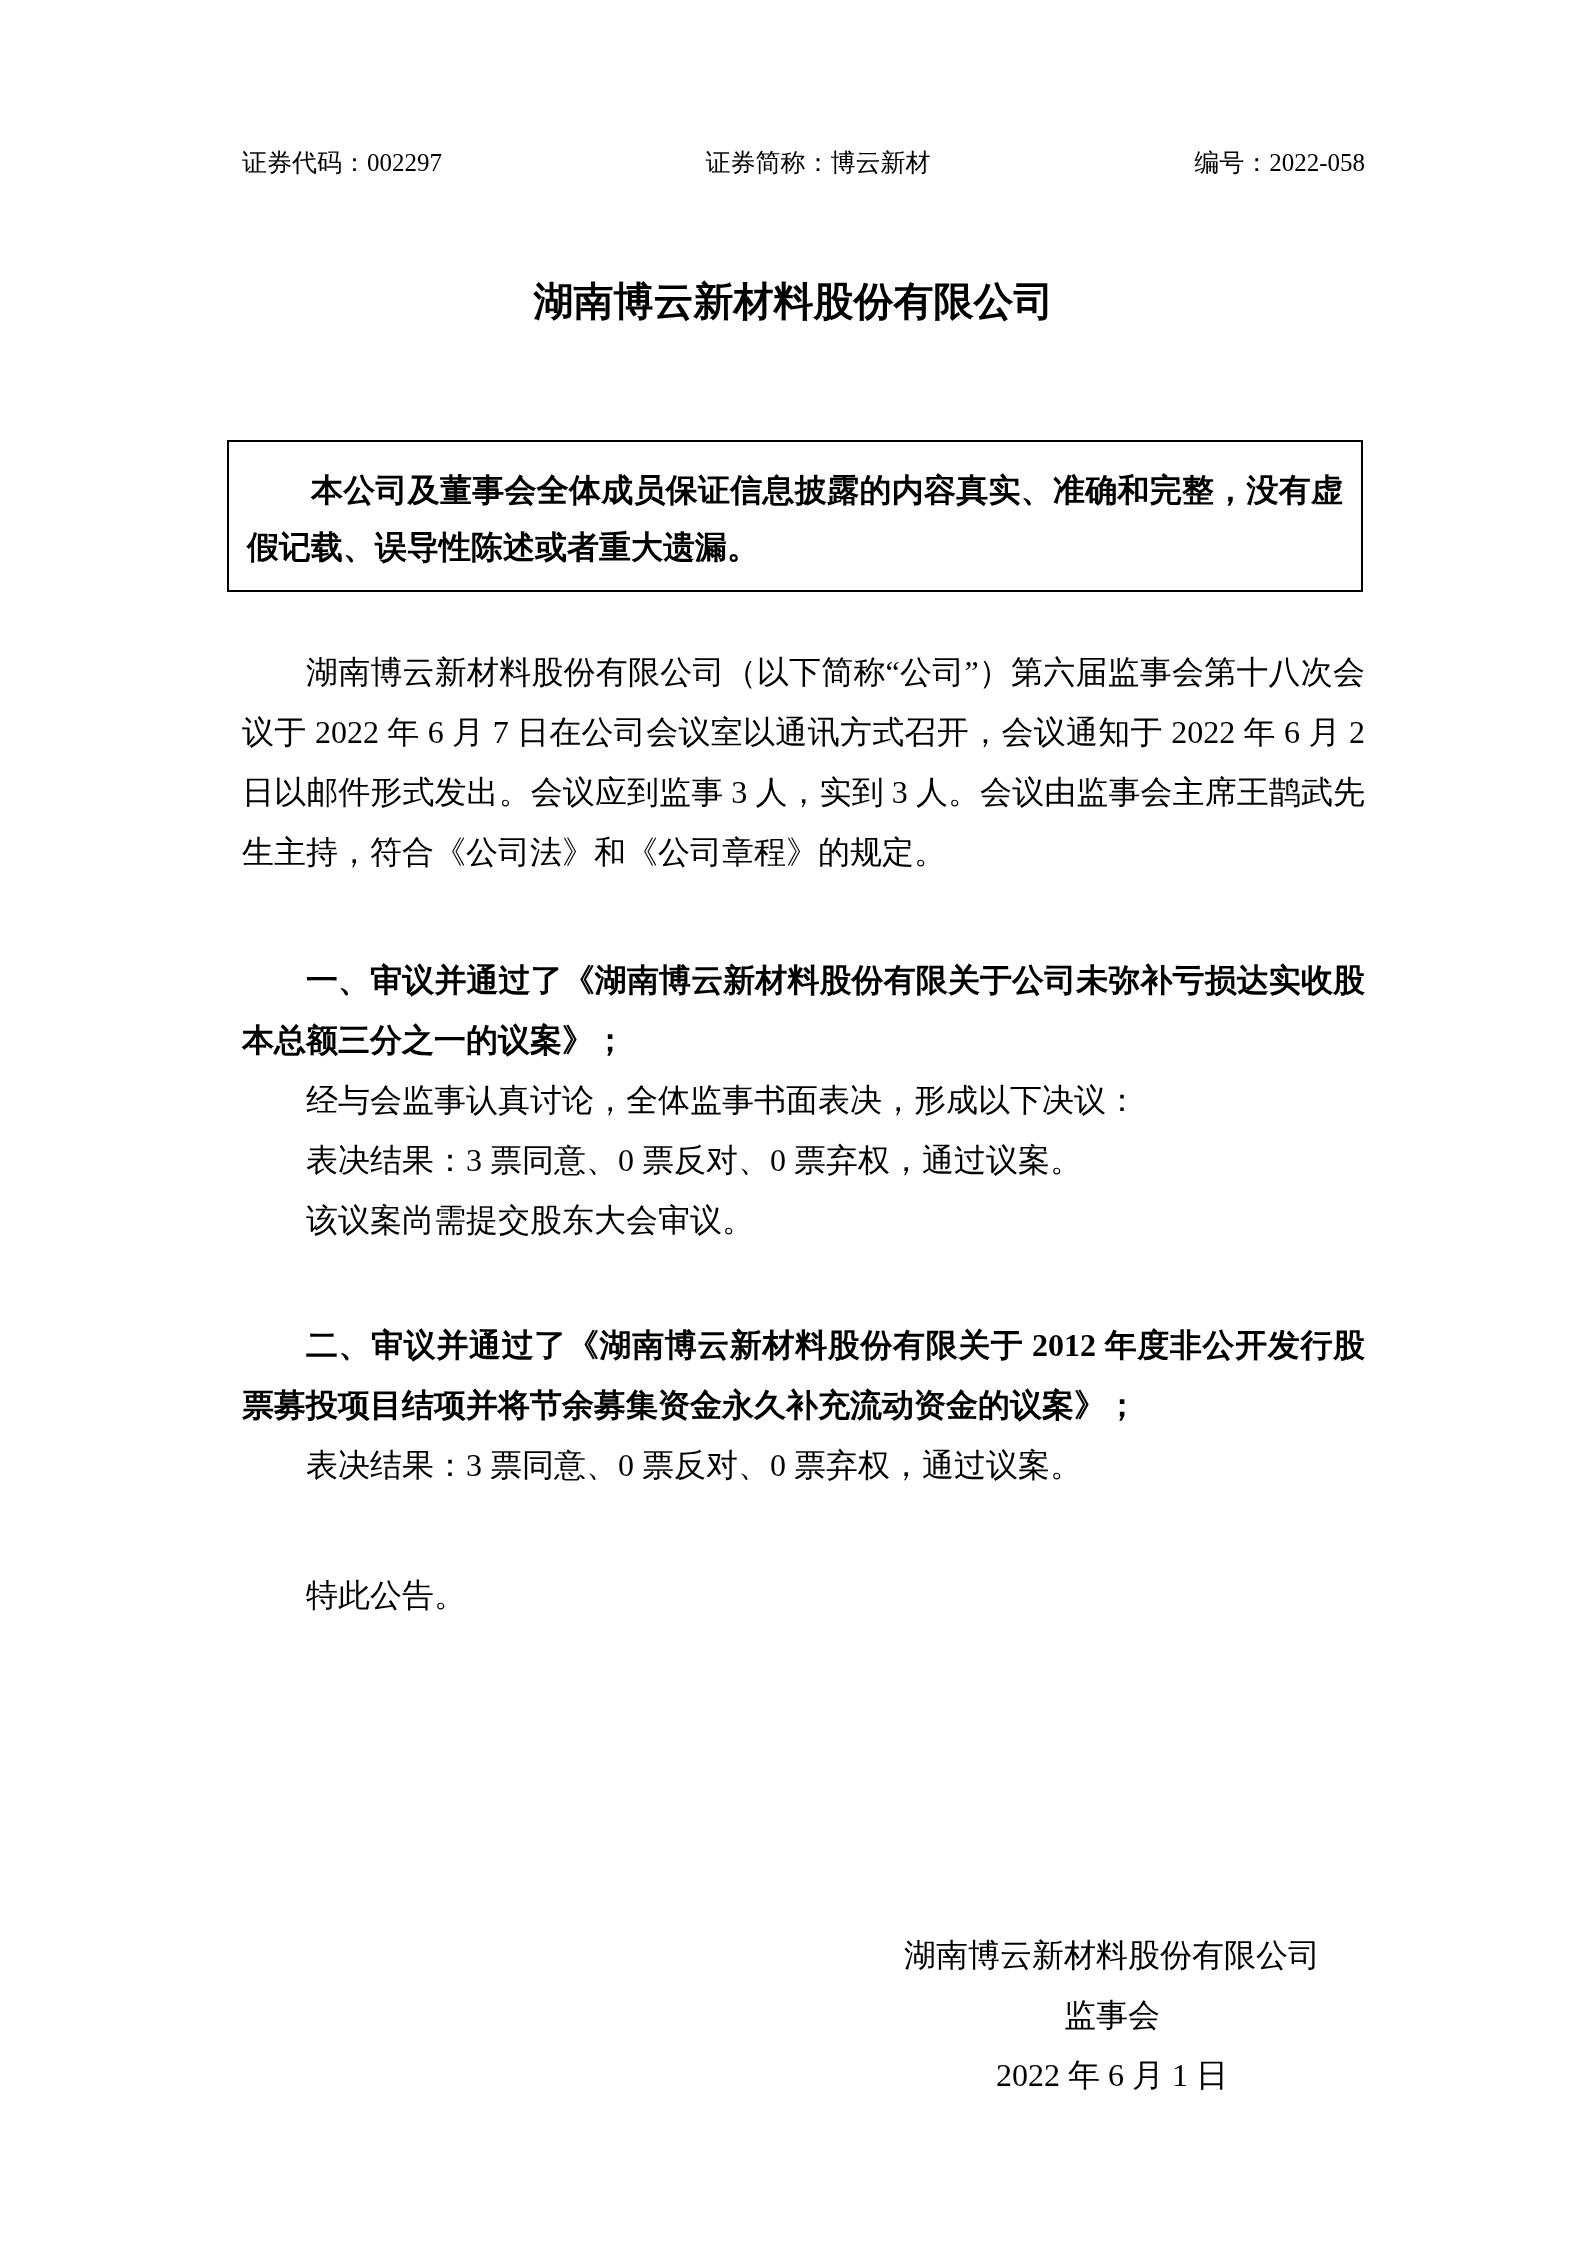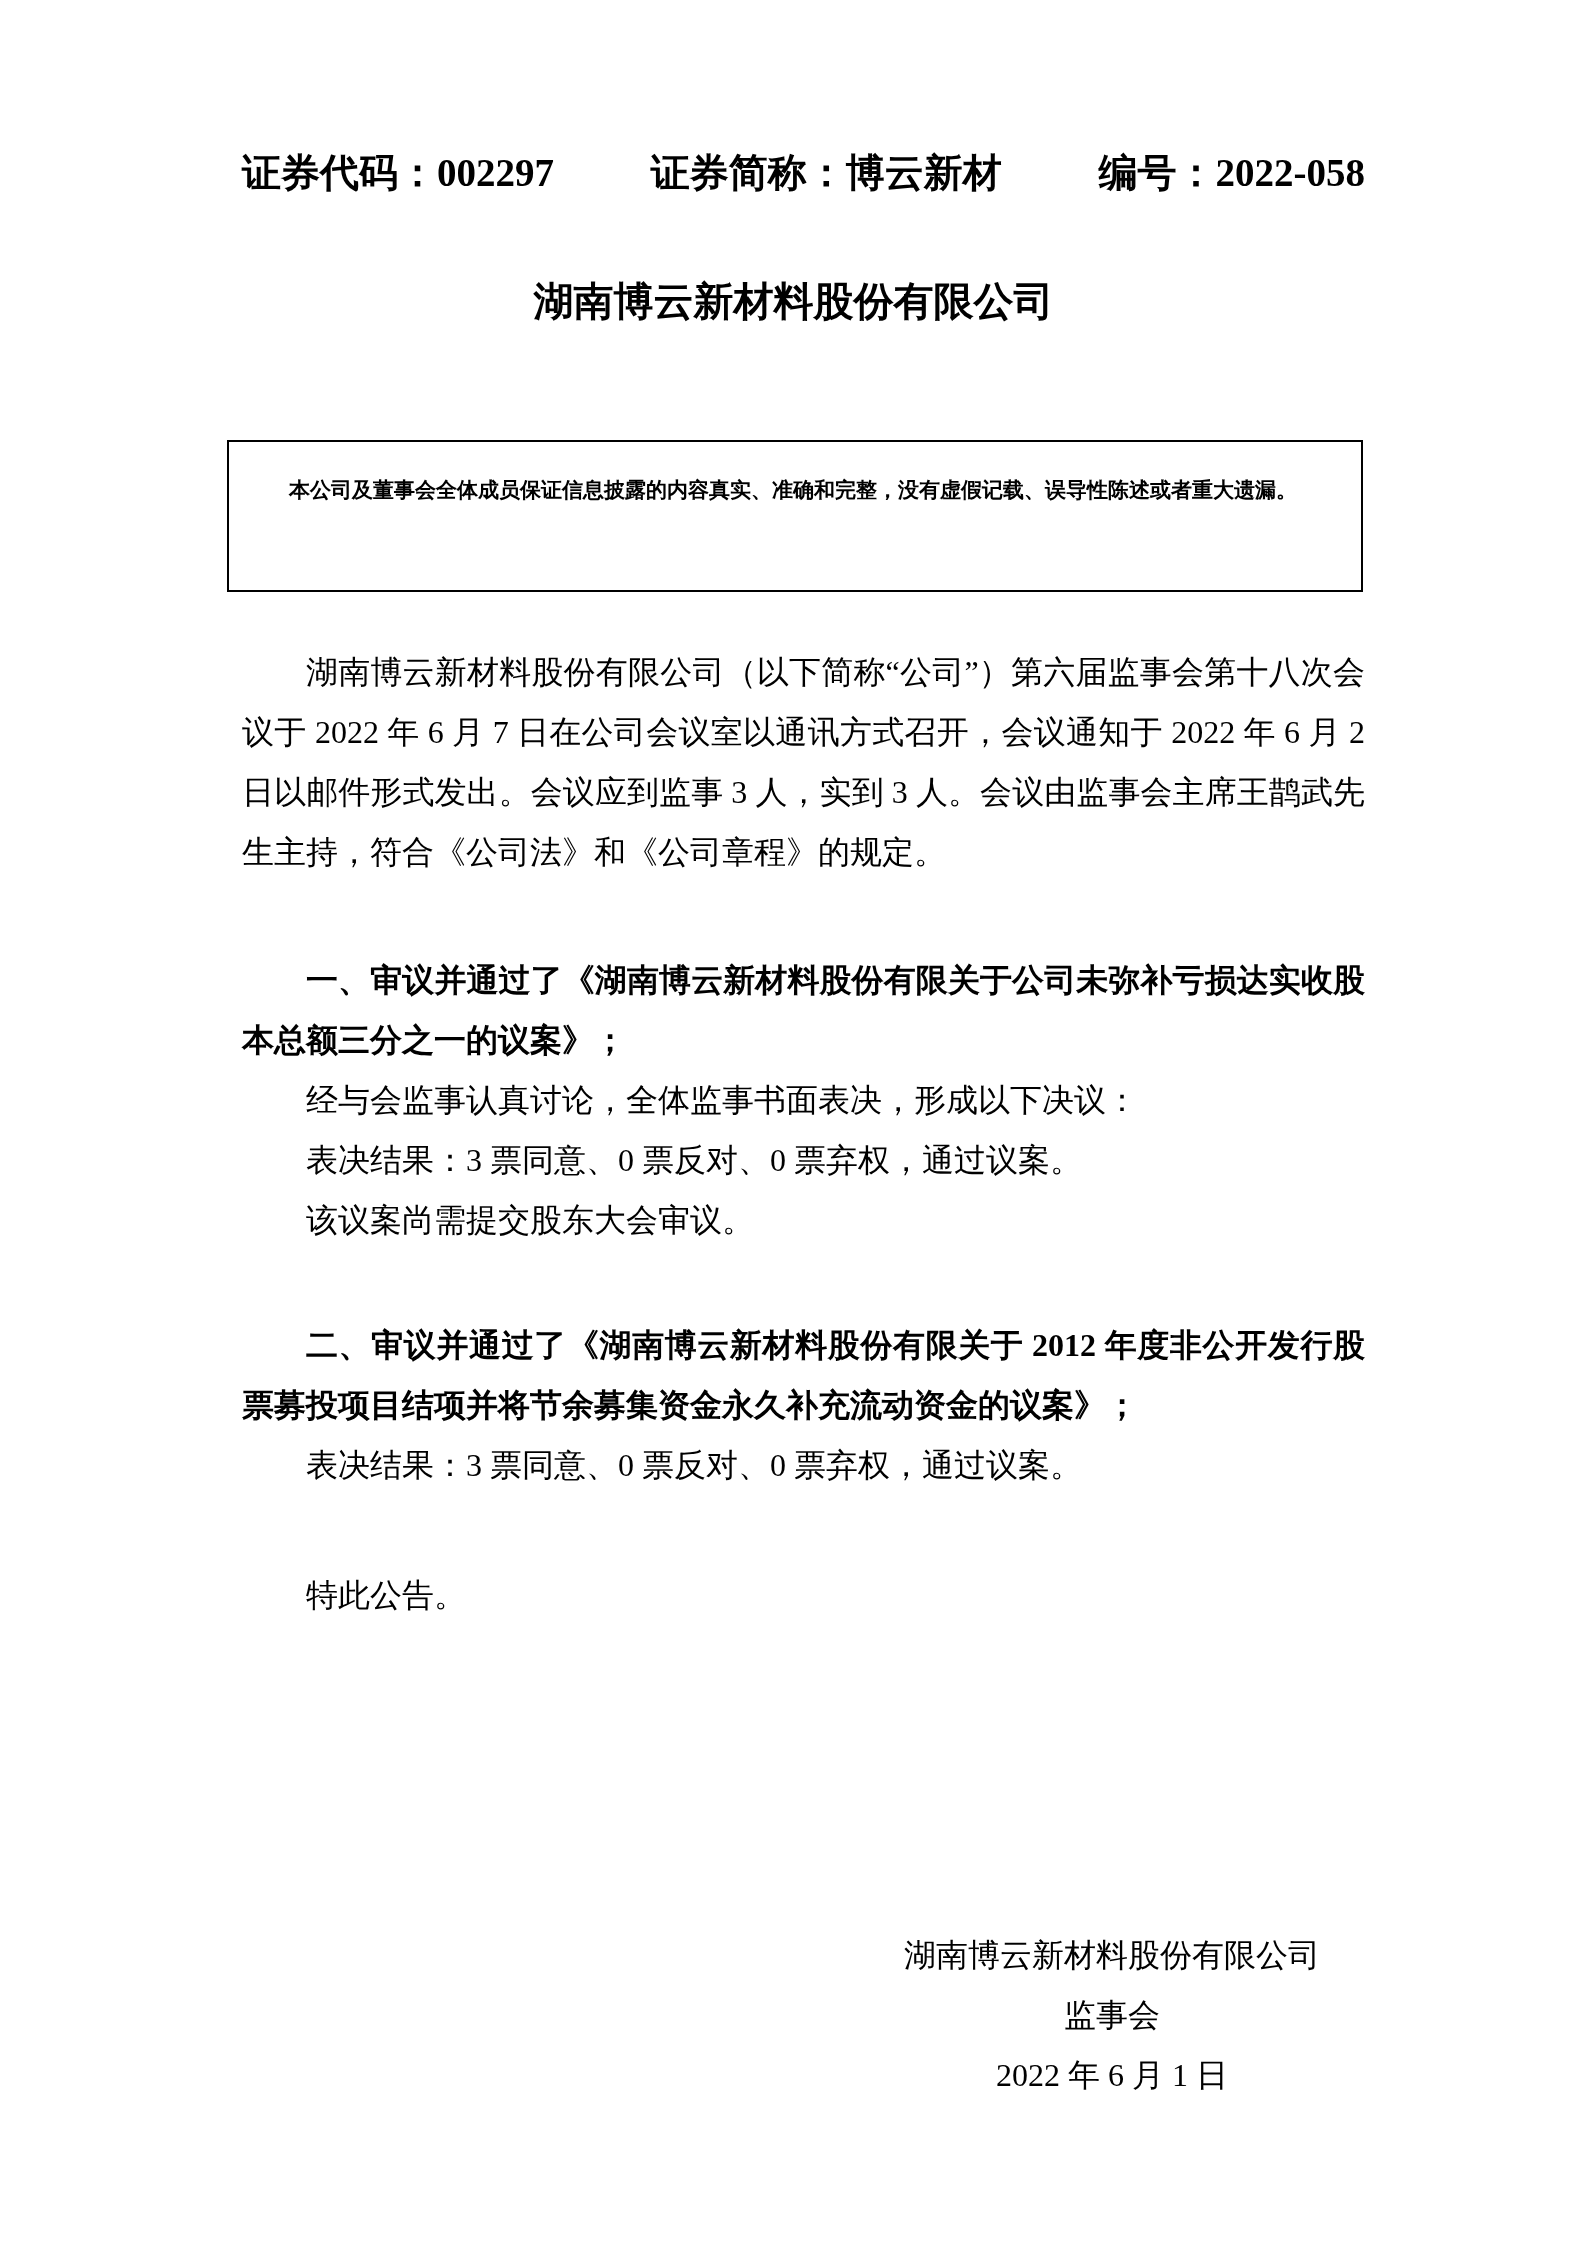--- a/index.html
+++ b/index.html
@@ -19,22 +19,22 @@
 
   
   .doc-header {
     position: absolute;
     left: 242px;
     top: 146px;
     width: 1123px;
     display: flex;
     justify-content: space-between;
     align-items: flex-start;
-    font-size: 39px;
-    font-weight: bold;
+    font-size: 25px;
+    font-weight: normal;
     white-space: nowrap;
   }
 
   
   .title-block {
     position: absolute;
     left: 0;
     top: 270px;
     width: 1587px;
     text-align: center;
@@ -50,21 +50,21 @@
     left: 227px;
     top: 440px;
     width: 1136px;
     height: 152px;
     box-sizing: border-box;
     border: 2px solid #000000;
     padding: 20px 18px 0 18px;
   }
   .disclaimer-box p {
     margin: 0;
-    font-size: 21px;
+    font-size: 32px;
     font-weight: bold;
     line-height: 57px;
     text-align: justify;
     text-indent: 2em;
   }
 
   
   .doc-body {
     position: absolute;
     left: 242px;

